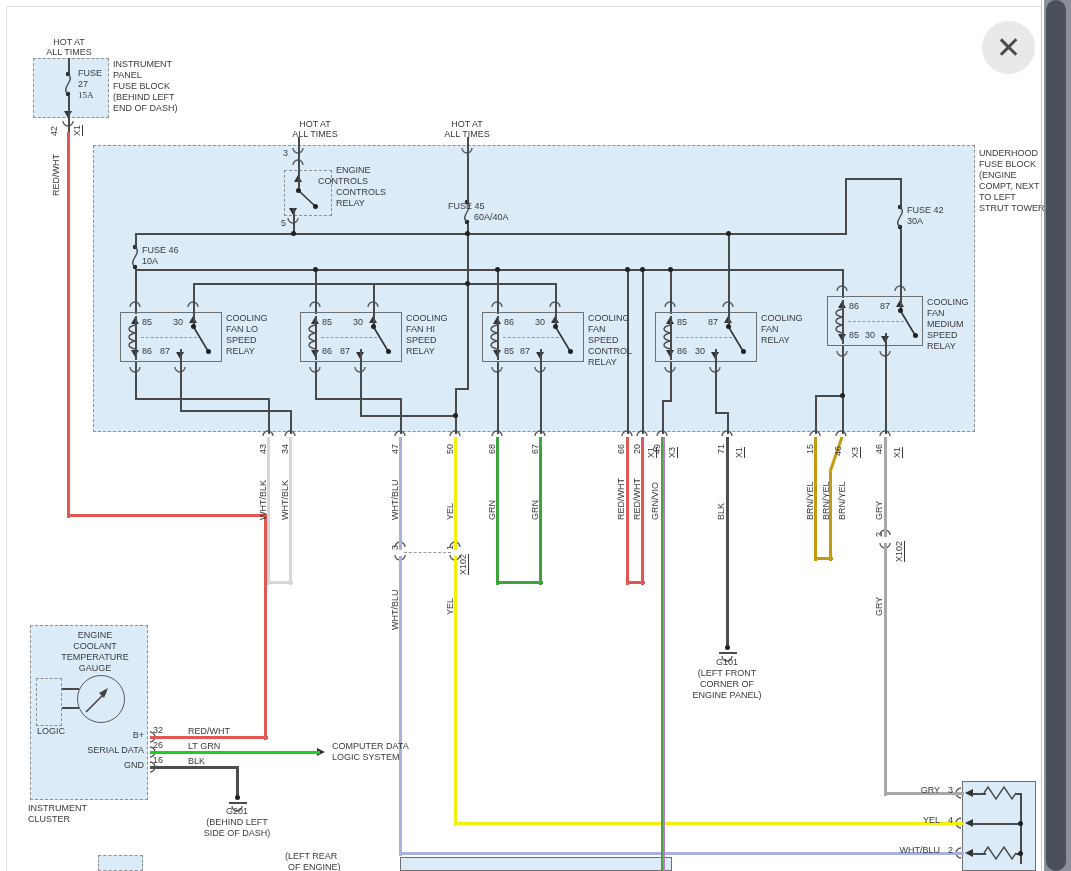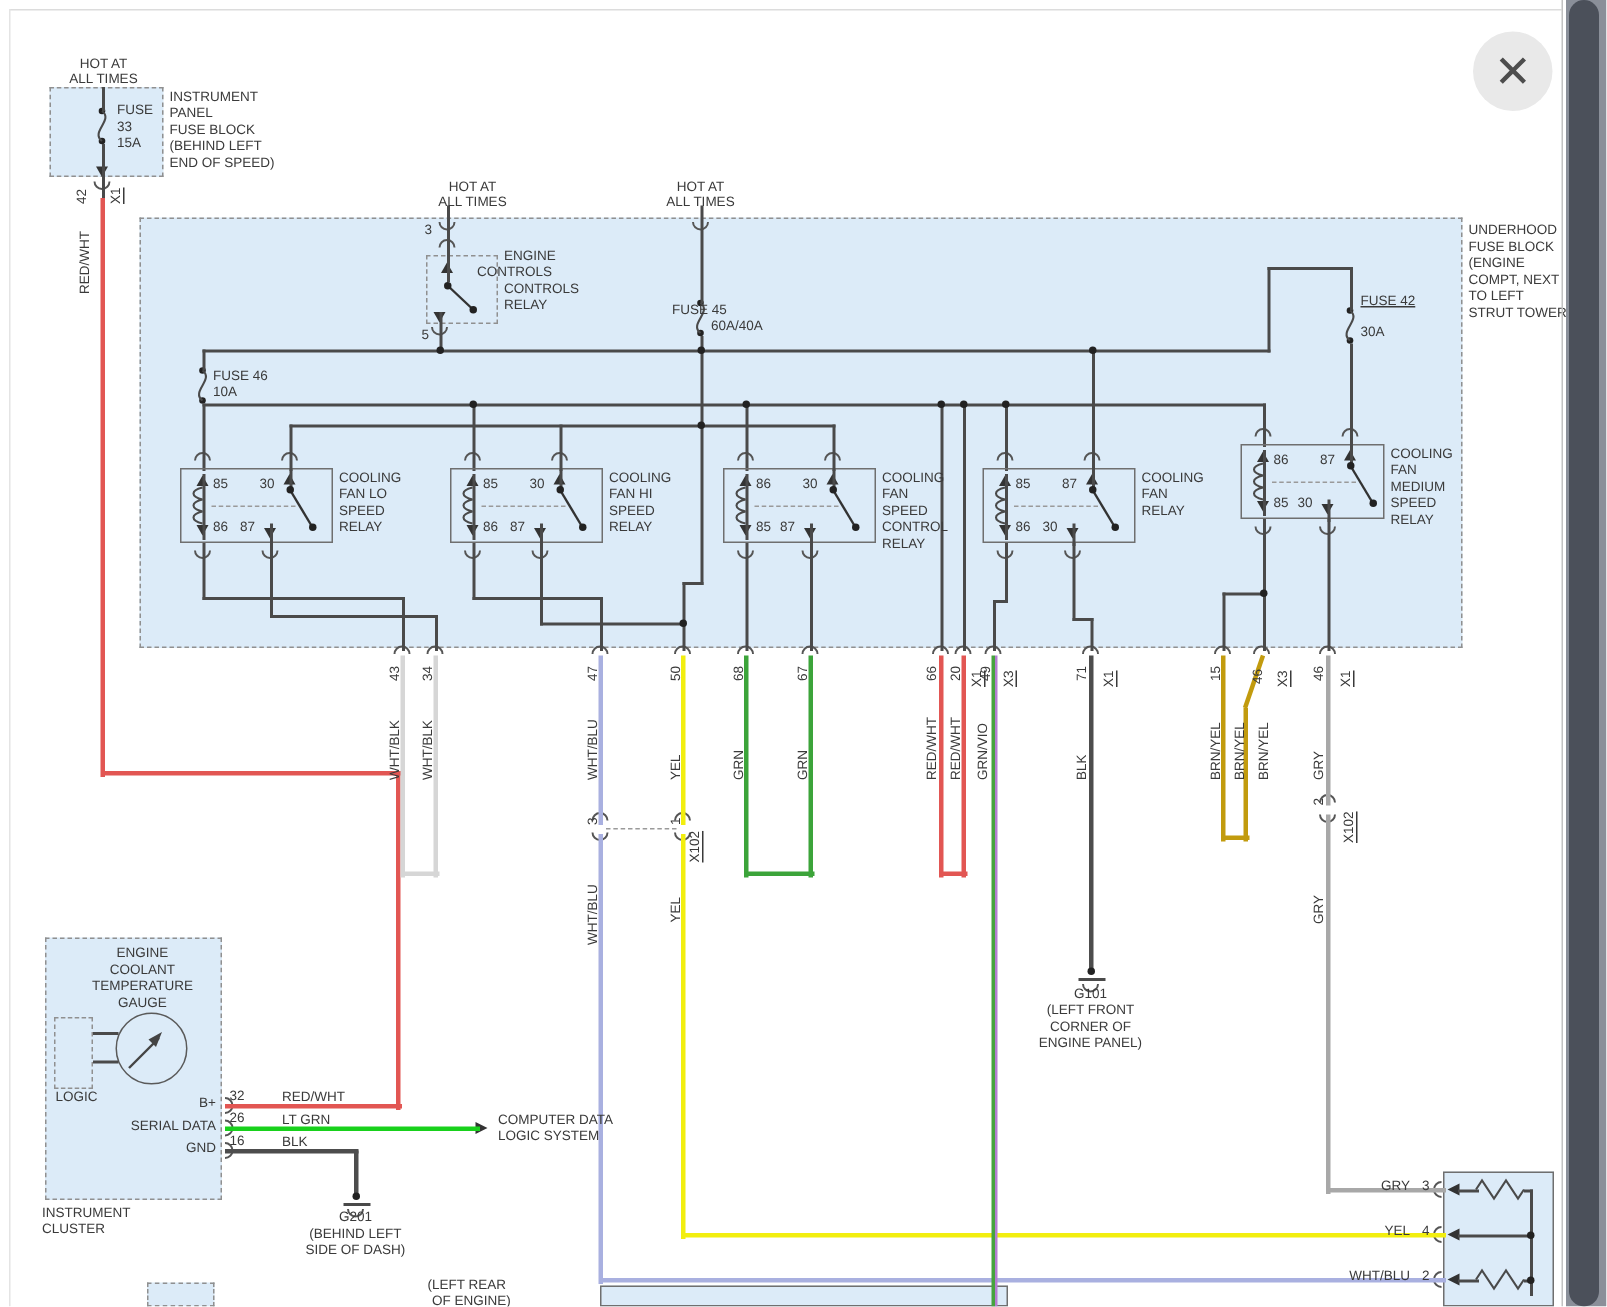--- a/index.html
+++ b/index.html
@@ -333,45 +333,45 @@
       <div class="dot" style="left: 624.5px; top: 266.5px;"></div>
       <div class="dot" style="left: 639.5px; top: 266.5px;"></div>
       <div class="dot" style="left: 667.5px; top: 266.5px;"></div>
       <div class="dot" style="left: 452.5px; top: 412.5px;"></div>
       <div class="dot" style="left: 839.5px; top: 392.5px;"></div>
       <div class="dot" style="left: 1017.5px; top: 820.5px;"></div>
       <div class="dot" style="left: 1017.5px; top: 850.5px;"></div>
       <div class="lbl" style="left: 40px; top: 38px; width: 58px; text-align: center;">HOT AT</div>
       <div class="lbl" style="left: 40px; top: 48px; width: 58px; text-align: center;">ALL TIMES</div>
       <div class="lbl" style="left: 78px; top: 69px;">FUSE</div>
-      <div class="lbl" style="left: 78px; top: 80px;">33</div>
-      <div class="lbl" style="left: 78px; top: 91px;">15A</div>
+      <div class="lbl" style="left: 78px; top: 80px;">27</div>
+      <div class="lbl" style="left: 78px; top: 91px; font-family: Liberation Serif, serif;">15A</div>
       <div class="lbl" style="left: 113px; top: 60px;">INSTRUMENT</div>
       <div class="lbl" style="left: 113px; top: 71px;">PANEL</div>
       <div class="lbl" style="left: 113px; top: 82px;">FUSE BLOCK</div>
       <div class="lbl" style="left: 113px; top: 93px;">(BEHIND LEFT</div>
-      <div class="lbl" style="left: 113px; top: 104px;">END OF SPEED)</div>
+      <div class="lbl" style="left: 113px; top: 104px;">END OF DASH)</div>
       <div class="vlbl" style="left: 50px; top: 120px; height: 16px;">42</div>
       <div class="vlbl ul" style="left: 73px; top: 120px; height: 16px;">X1</div>
       <div class="vlbl" style="left: 52px; top: 150px; height: 46px;">RED/WHT</div>
       <div class="lbl" style="left: 286px; top: 120px; width: 58px; text-align: center;">HOT AT</div>
       <div class="lbl" style="left: 286px; top: 130px; width: 58px; text-align: center;">ALL TIMES</div>
       <div class="lbl" style="left: 438px; top: 120px; width: 58px; text-align: center;">HOT AT</div>
       <div class="lbl" style="left: 438px; top: 130px; width: 58px; text-align: center;">ALL TIMES</div>
       <div class="lbl" style="left: 283px; top: 149px;">3</div>
       <div class="lbl" style="left: 281px; top: 219px;">5</div>
       <div class="lbl" style="left: 336px; top: 166px;">ENGINE</div>
       <div class="lbl" style="left: 318px; top: 177px;">CONTROLS</div>
       <div class="lbl" style="left: 336px; top: 188px;">CONTROLS</div>
       <div class="lbl" style="left: 336px; top: 199px;">RELAY</div>
       <div class="lbl" style="left: 142px; top: 246px;">FUSE 46</div>
       <div class="lbl" style="left: 142px; top: 257px;">10A</div>
       <div class="lbl" style="left: 448px; top: 202px; text-align: right;">FUSE 45</div>
       <div class="lbl" style="left: 474px; top: 213px;">60A/40A</div>
-      <div class="lbl" style="left: 907px; top: 196px; text-decoration: underline;">FUSE 42</div>
+      <div class="lbl" style="left: 907px; top: 206px;">FUSE 42</div>
       <div class="lbl" style="left: 907px; top: 217px;">30A</div>
       <div class="lbl" style="left: 979px; top: 149px;">UNDERHOOD</div>
       <div class="lbl" style="left: 979px; top: 160px;">FUSE BLOCK</div>
       <div class="lbl" style="left: 979px; top: 171px;">(ENGINE</div>
       <div class="lbl" style="left: 979px; top: 182px;">COMPT, NEXT</div>
       <div class="lbl" style="left: 979px; top: 193px;">TO LEFT</div>
       <div class="lbl" style="left: 979px; top: 204px;">STRUT TOWER)</div>
       <div class="vlbl" style="left: 259px; top: 438px; height: 16px;">43</div>
       <div class="vlbl" style="left: 281px; top: 438px; height: 16px;">34</div>
       <div class="vlbl" style="left: 391px; top: 438px; height: 16px;">47</div>

